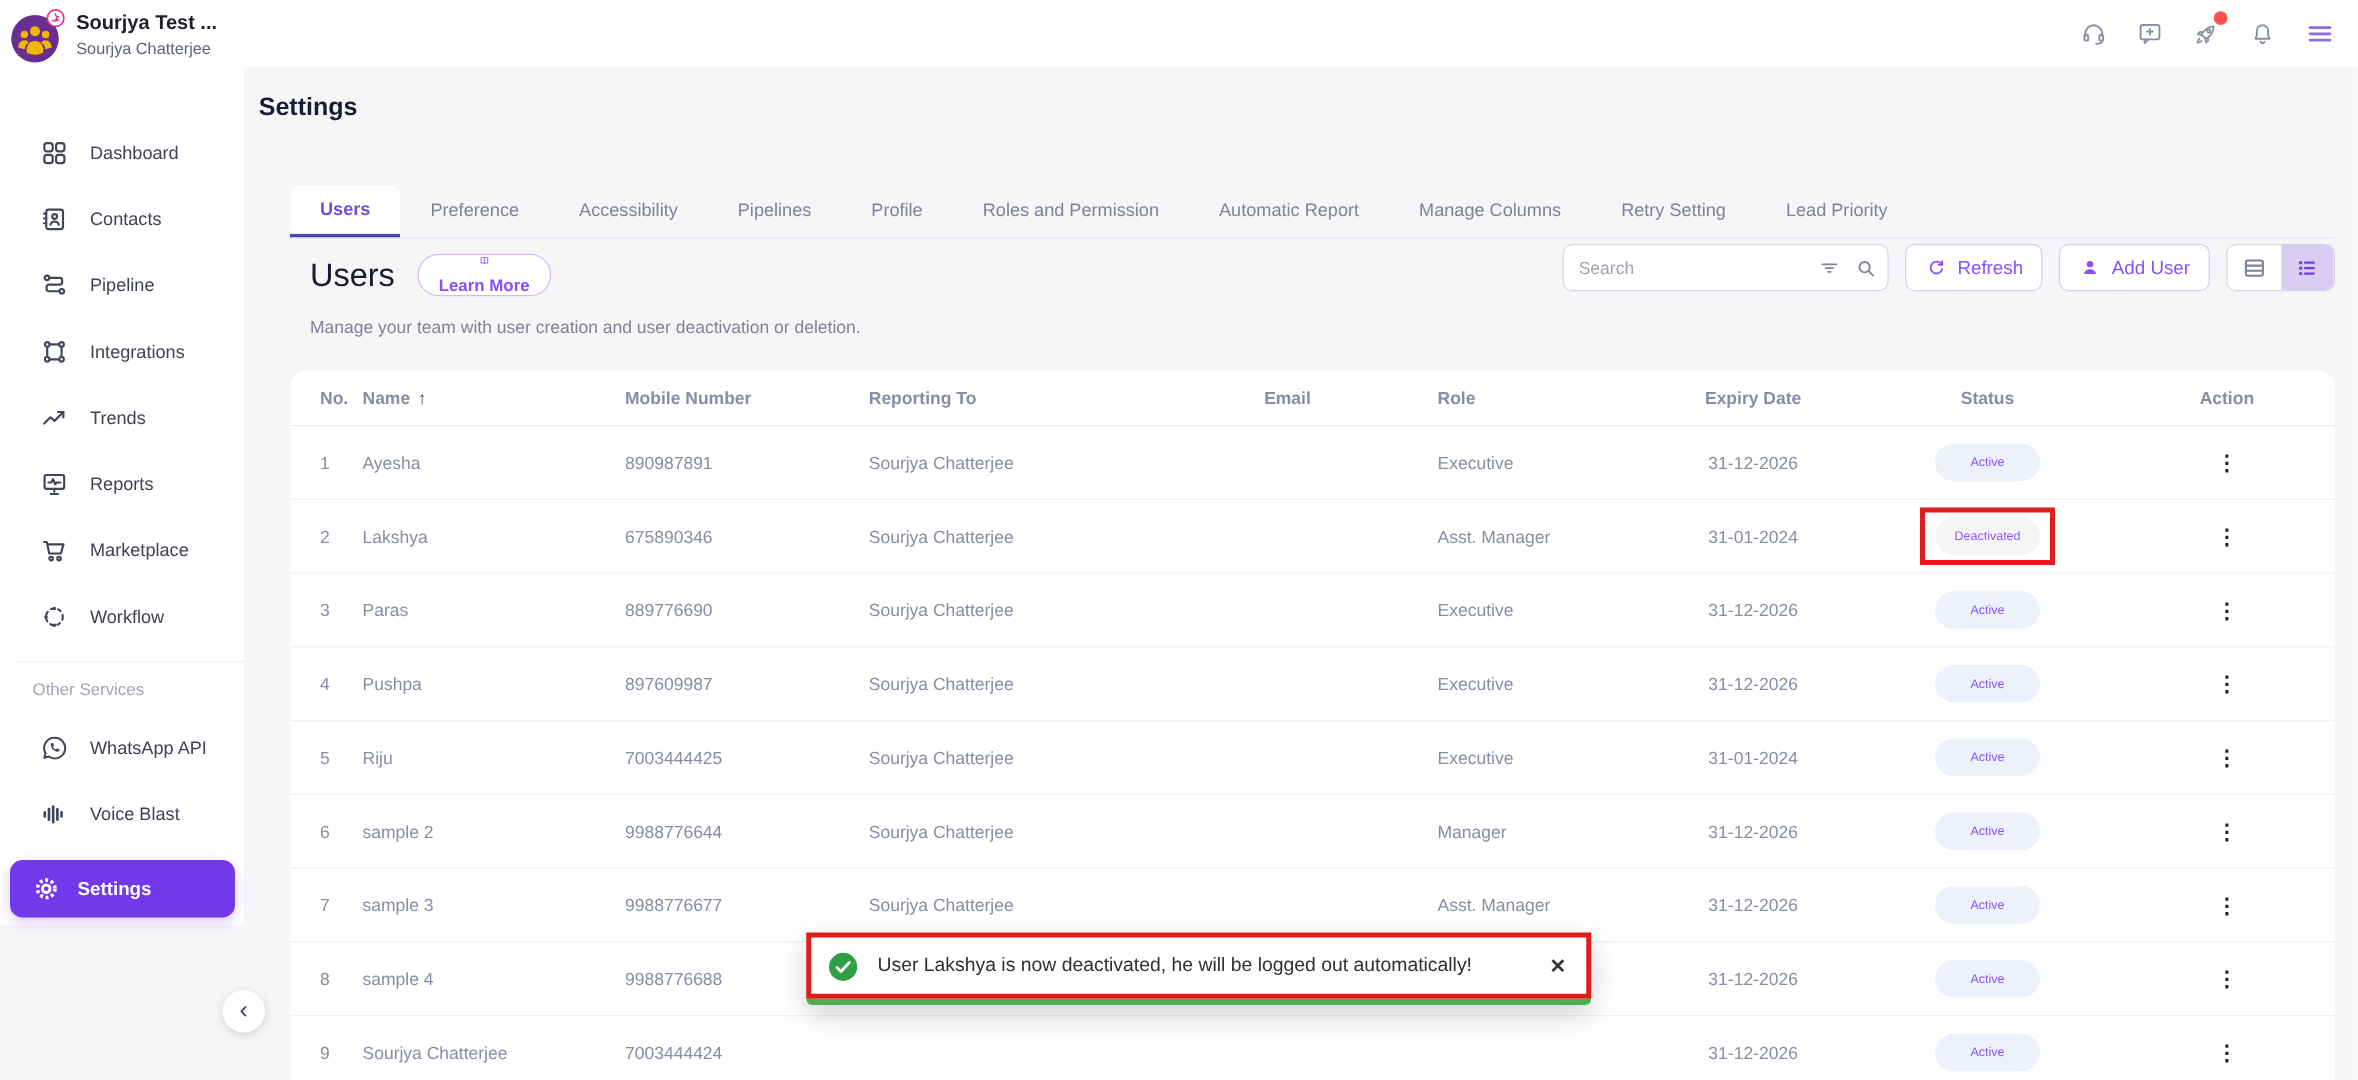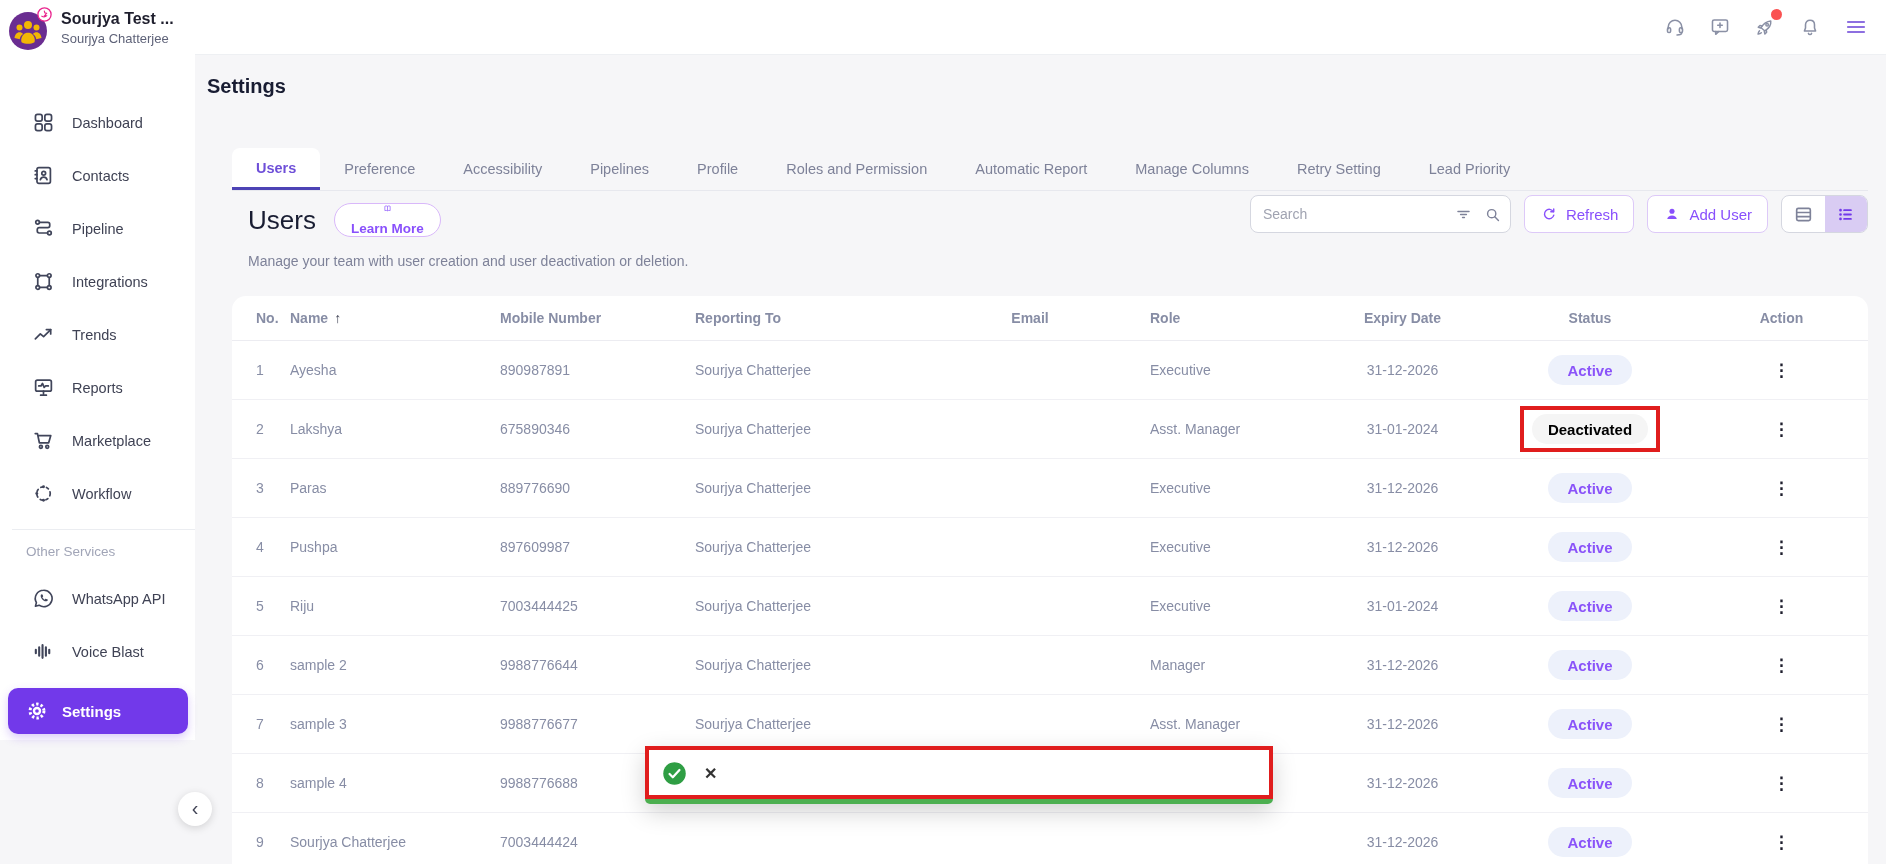--- a/index.html
+++ b/index.html
@@ -65,23 +65,23 @@
   .col-no{width:58px;padding-left:24px;flex:none;}
   .col-name{width:210px;flex:none;}
   .col-mob{width:195px;flex:none;}
   .col-rep{width:215px;flex:none;}
   .col-email{width:240px;flex:none;justify-content:center;}
   .col-role{width:170px;flex:none;}
   .col-exp{width:165px;flex:none;justify-content:center;}
   .col-status{width:210px;flex:none;justify-content:center;}
   .col-action{flex:1;justify-content:center;}
   .sort-arrow{margin-left:6px;color:#3f4254;font-size:14px;cursor:pointer;}
-  .pill{min-width:84px;height:30px;padding:0 16px;border-radius:15px;display:flex;align-items:center;justify-content:center;font-size:15px;font-weight:bold;}
+  .pill{min-width:84px;height:30px;padding:0 16px;border-radius:15px;display:flex;align-items:center;justify-content:center;font-size:10px;font-weight:normal;}
   .pill.active{background:#edf1fb;color:#8a53f9;}
-  .pill.deactivated{background:#f5f5f5;color:#000000;}
+  .pill.deactivated{background:#f5f5f5;color:#8b5cf6;}
   .annotate{border:4px solid #e01d1d;padding:4px 8px;display:flex;align-items:center;justify-content:center;}
   .kebab{font-size:17px;font-weight:bold;color:#1e1e2d;cursor:pointer;letter-spacing:0;line-height:1;}
 
   
   .toast{position:absolute;left:645px;top:746px;width:628px;height:58px;background:#fff;border-radius:6px;box-shadow:0 8px 24px rgba(0,0,0,.18);z-index:50;display:flex;align-items:center;padding:0 18px 4px 16px;gap:14px;}
   .toast-check svg{width:27px;height:27px;}
   .toast-msg{font-size:15.5px;color:#303030;flex:1;white-space:nowrap;}
   .toast-close{font-size:16px;font-weight:bold;color:#333;cursor:pointer;padding:0 2px;}
   .toast-progress{position:absolute;left:0;right:0;bottom:0;height:5px;background:#4caf50;border-radius:0 0 6px 6px;}
   .toast-annotation{position:absolute;left:0;right:0;top:0;bottom:5px;border:4px solid #e01d1d;pointer-events:none;}
@@ -491,16 +491,17 @@
   </div>
 </div>
 
 <div class="toast">
   <span class="toast-check">
     <svg viewBox="0 0 24 24">
         <circle cx="12" cy="12" r="10" fill="#2f9e44"></circle>
         <path d="M7.6 12.4l2.9 2.9 5.9-6.4" stroke="#fff" stroke-width="2" fill="none" stroke-linecap="round" stroke-linejoin="round"></path>
       </svg>
   </span>
+  <span class="toast-msg">User Lakshya is now deactivated, he will be logged out automatically!</span>
   <span class="toast-close">✕</span>
   <span class="toast-progress"></span>
   <span class="toast-annotation"></span>
 </div>
 
 </body></html>

